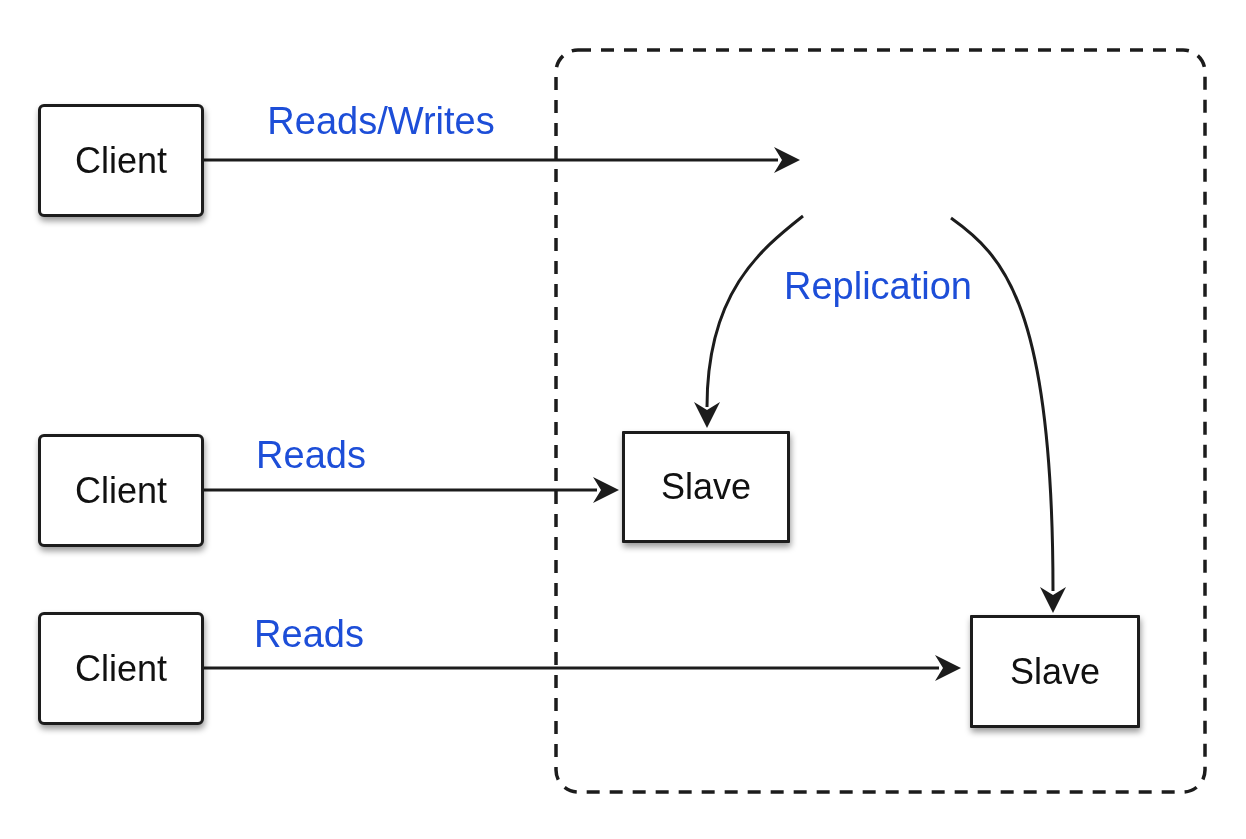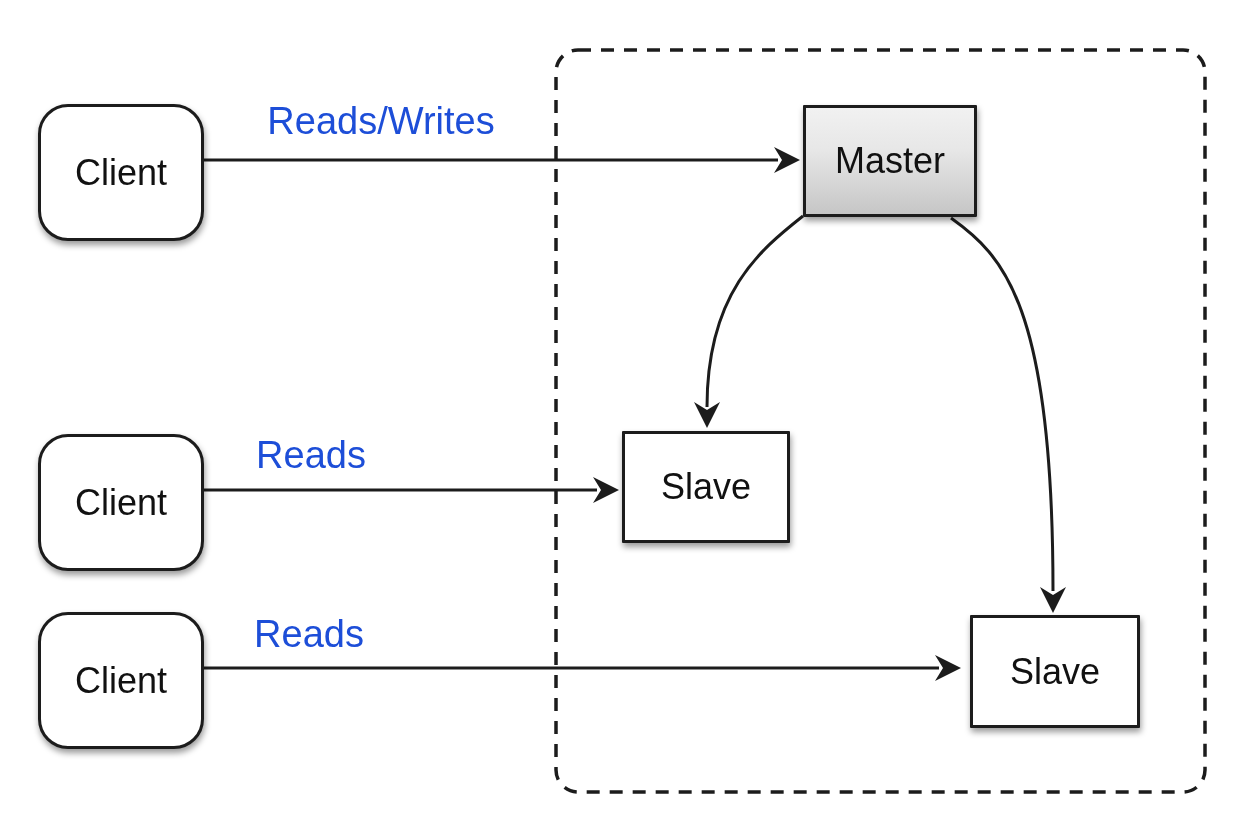--- a/index.html
+++ b/index.html
@@ -29,22 +29,22 @@
     justify-content: center;
     border: 3px solid #1c1c1c;
     background: #ffffff;
     color: #111111;
     font-size: 36px;
     box-shadow: 1px 4px 6px rgba(0,0,0,0.40);
   }
   .node.client {
     left: 38px;
     width: 166px;
-    height: 137px;
-    border-radius: 30px;
+    height: 113px;
+    border-radius: 6px;
   }
   .node.rect {
     border-radius: 1px;
   }
   .node.master {
     left: 803px; top: 105px;
     width: 174px; height: 112px;
     background: linear-gradient(180deg, #f1f1f1 0%, #e7e7e7 40%, #c6c6c6 100%);
   }
   .node.slave1 { left: 622px; top: 431px; width: 168px; height: 112px; }
@@ -87,32 +87,30 @@
   </div>
 
   <div class="node client" style="top:434px">
     <span>Client</span>
   </div>
 
   <div class="node client" style="top:612px">
     <span>Client</span>
   </div>
 
-  <div class="node rect master">
-    <span>Master</span>
-  </div>
 
   <div class="node rect slave1">
     <span>Slave</span>
   </div>
 
   <div class="node rect slave2">
     <span>Slave</span>
   </div>
 
   <div class="edge-label" style="left:381px; top:100px">Reads/Writes</div>
 
   <div class="edge-label" style="left:311px; top:434px">Reads</div>
 
   <div class="edge-label" style="left:309px; top:613px">Reads</div>
 
+  <div class="edge-label" style="left:878px; top:265px">Replication</div>
 
 </div>
 
 </body></html>

